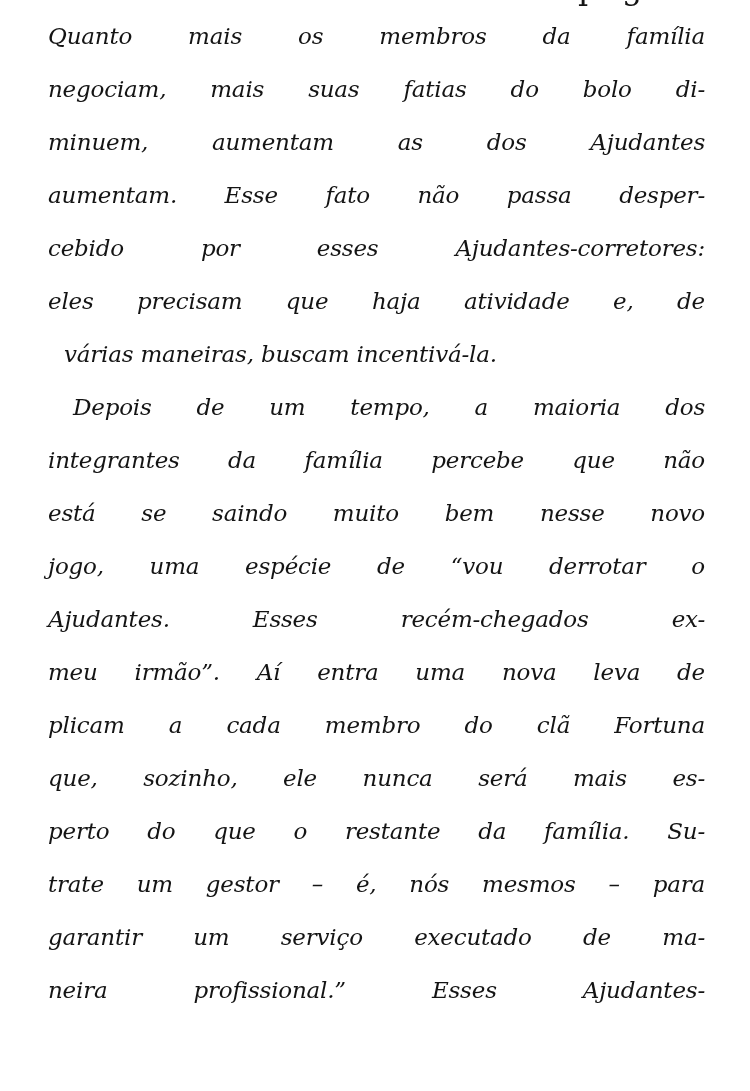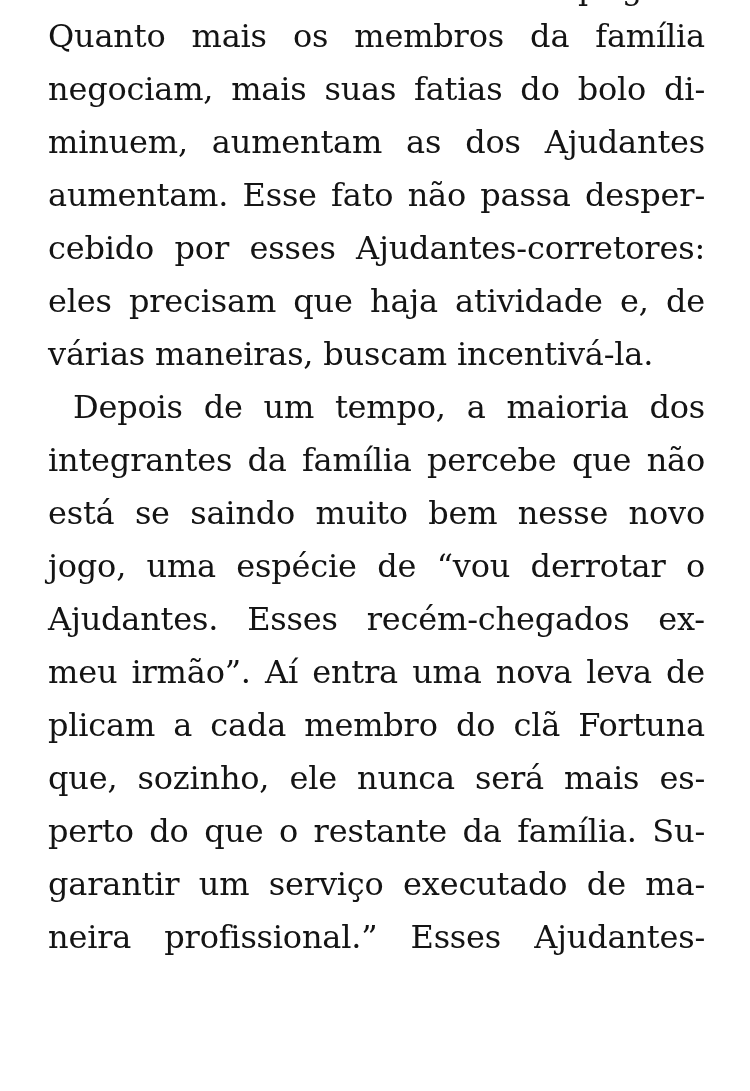--- a/index.html
+++ b/index.html
@@ -21,27 +21,29 @@
   }
   .text-column {
     position: absolute;
     left: 48px;
     top: 10px;
     width: 657px;
   }
   .line {
     height: 53px;
     line-height: 53px;
-    font-size: 32px;
+    font-size: 23px;
     text-align: justify;
     text-align-last: justify;
     letter-spacing: -0.2px;
+    font-style: italic;
   }
   .line.nojust {
     text-align-last: left;
+    margin-left: 16px;
   }
   .line.indent {
     text-indent: 25px;
   }
   
   .frag-line {
     position: absolute;
     left: 48px;
     top: -38px;
     width: 657px;
@@ -72,16 +74,17 @@
       <div class="line nojust">várias maneiras, buscam incentivá-la.</div>
       <div class="line indent">Depois de um tempo, a maioria dos</div>
       <div class="line">integrantes da família percebe que não</div>
       <div class="line">está se saindo muito bem nesse novo</div>
       <div class="line">jogo, uma espécie de “vou derrotar o</div>
       <div class="line">Ajudantes. Esses recém-chegados ex-</div>
       <div class="line">meu irmão”. Aí entra uma nova leva de</div>
       <div class="line">plicam a cada membro do clã Fortuna</div>
       <div class="line">que, sozinho, ele nunca será mais es-</div>
       <div class="line">perto do que o restante da família. Su-</div>
+      <div class="line">trate um gestor – é, nós mesmos – para</div>
       <div class="line">garantir um serviço executado de ma-</div>
       <div class="line">neira profissional.” Esses Ajudantes-</div>
     </div>
 </div>
 
 </body></html>

